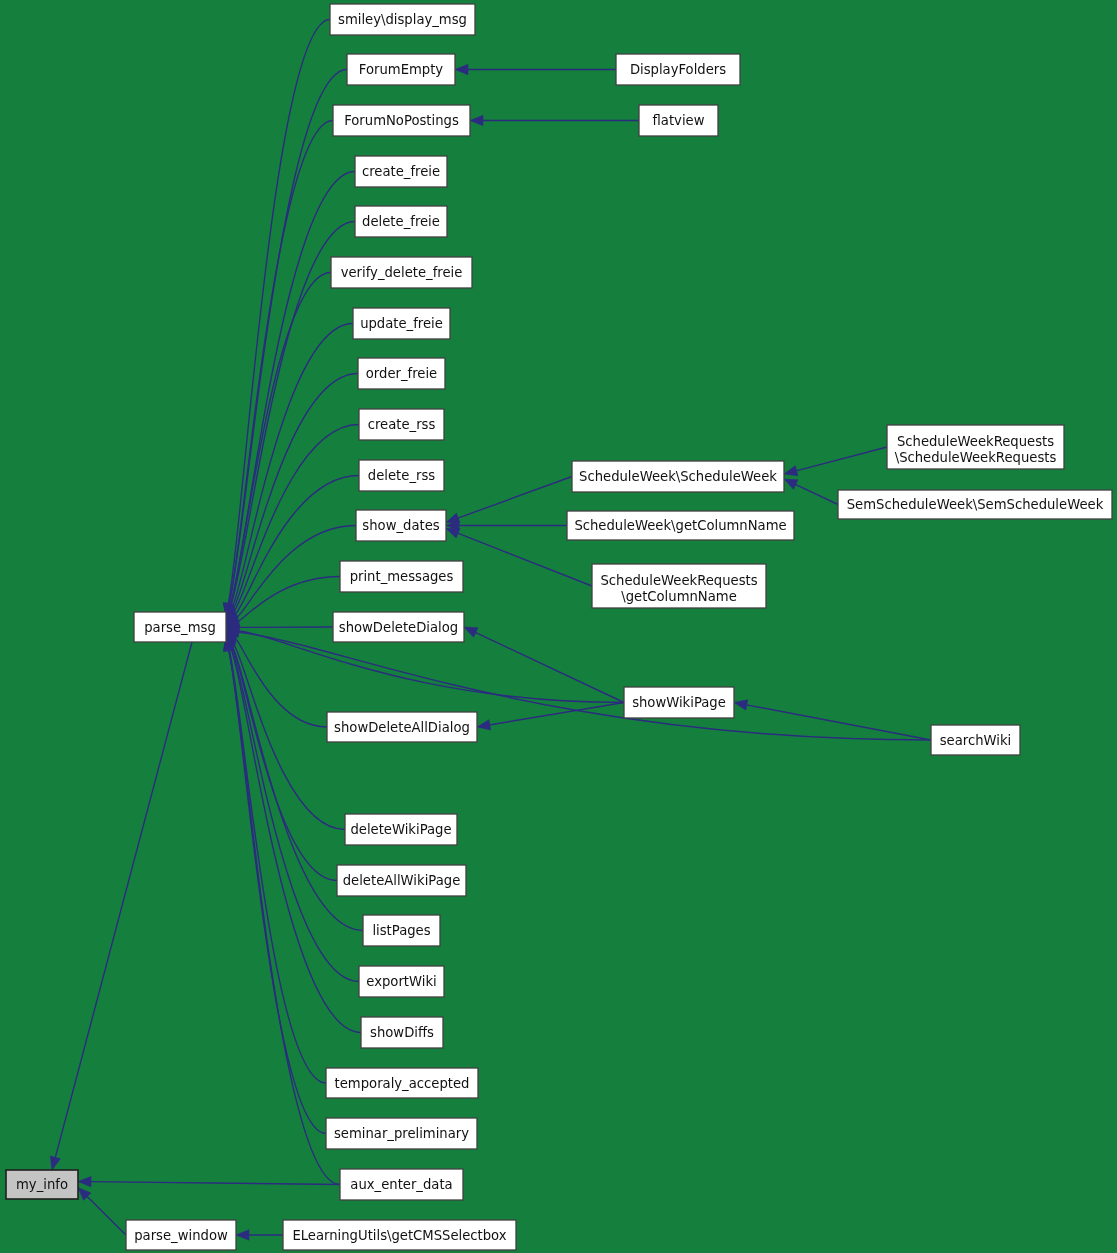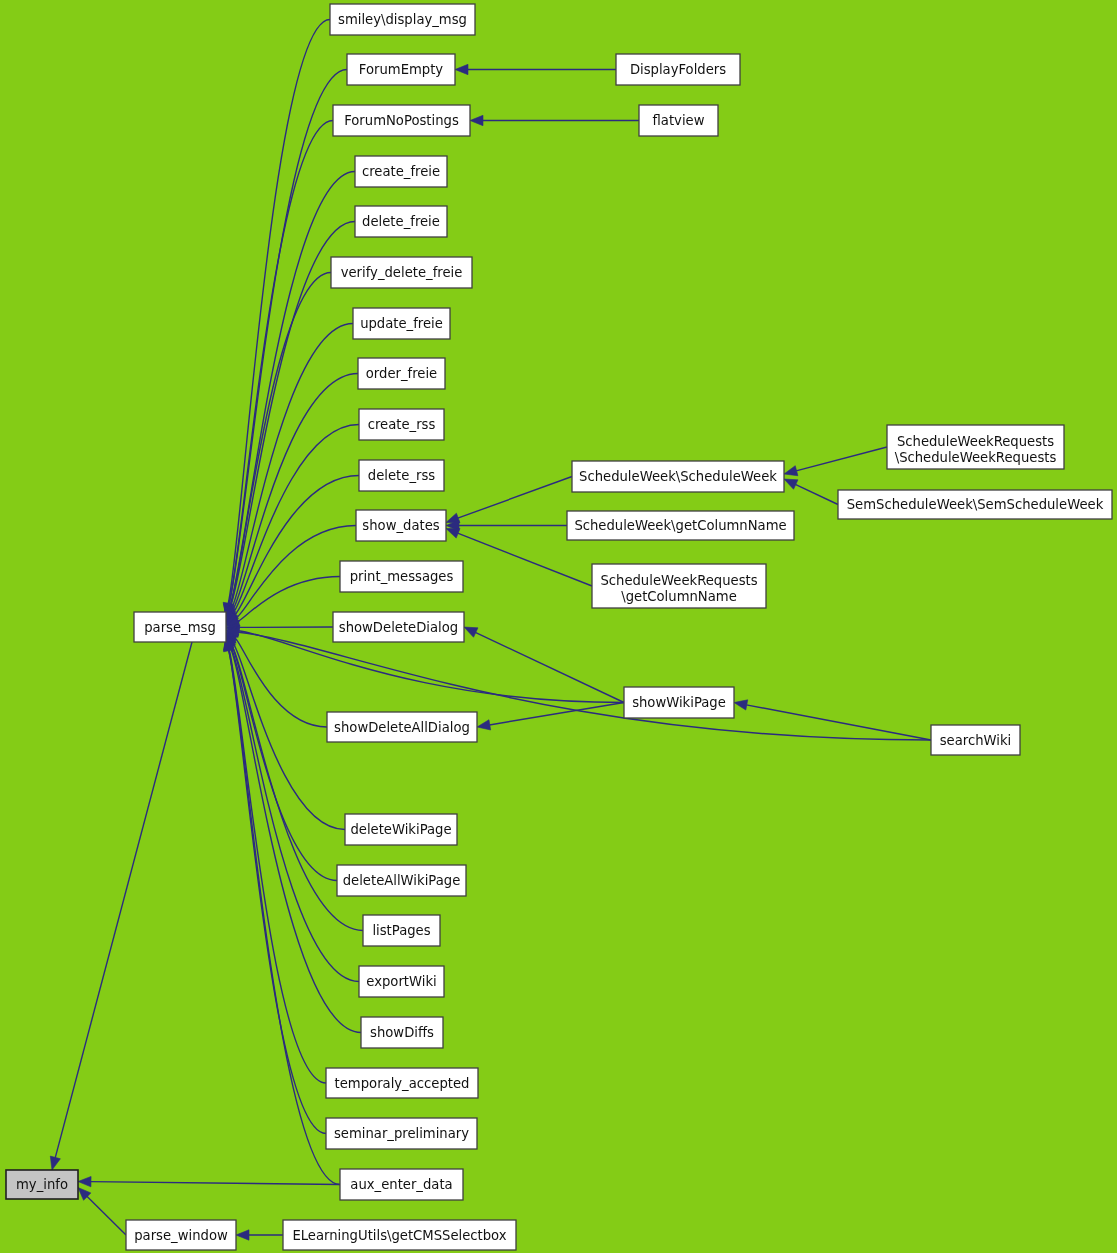--- a/index.html
+++ b/index.html
@@ -11,21 +11,21 @@
   body {
     width: 1117px;
     height: 1253px;
     font-family: "DejaVu Sans", sans-serif;
     overflow: hidden;
   }
   #graph-root {
     position: relative;
     width: 1117px;
     height: 1253px;
-    background: #84cc16;
+    background: #15803d;
   }
   svg.graph-canvas {
     position: absolute;
     left: 0;
     top: 0;
     width: 1117px;
     height: 1253px;
     display: block;
   }
   .edge-path {

